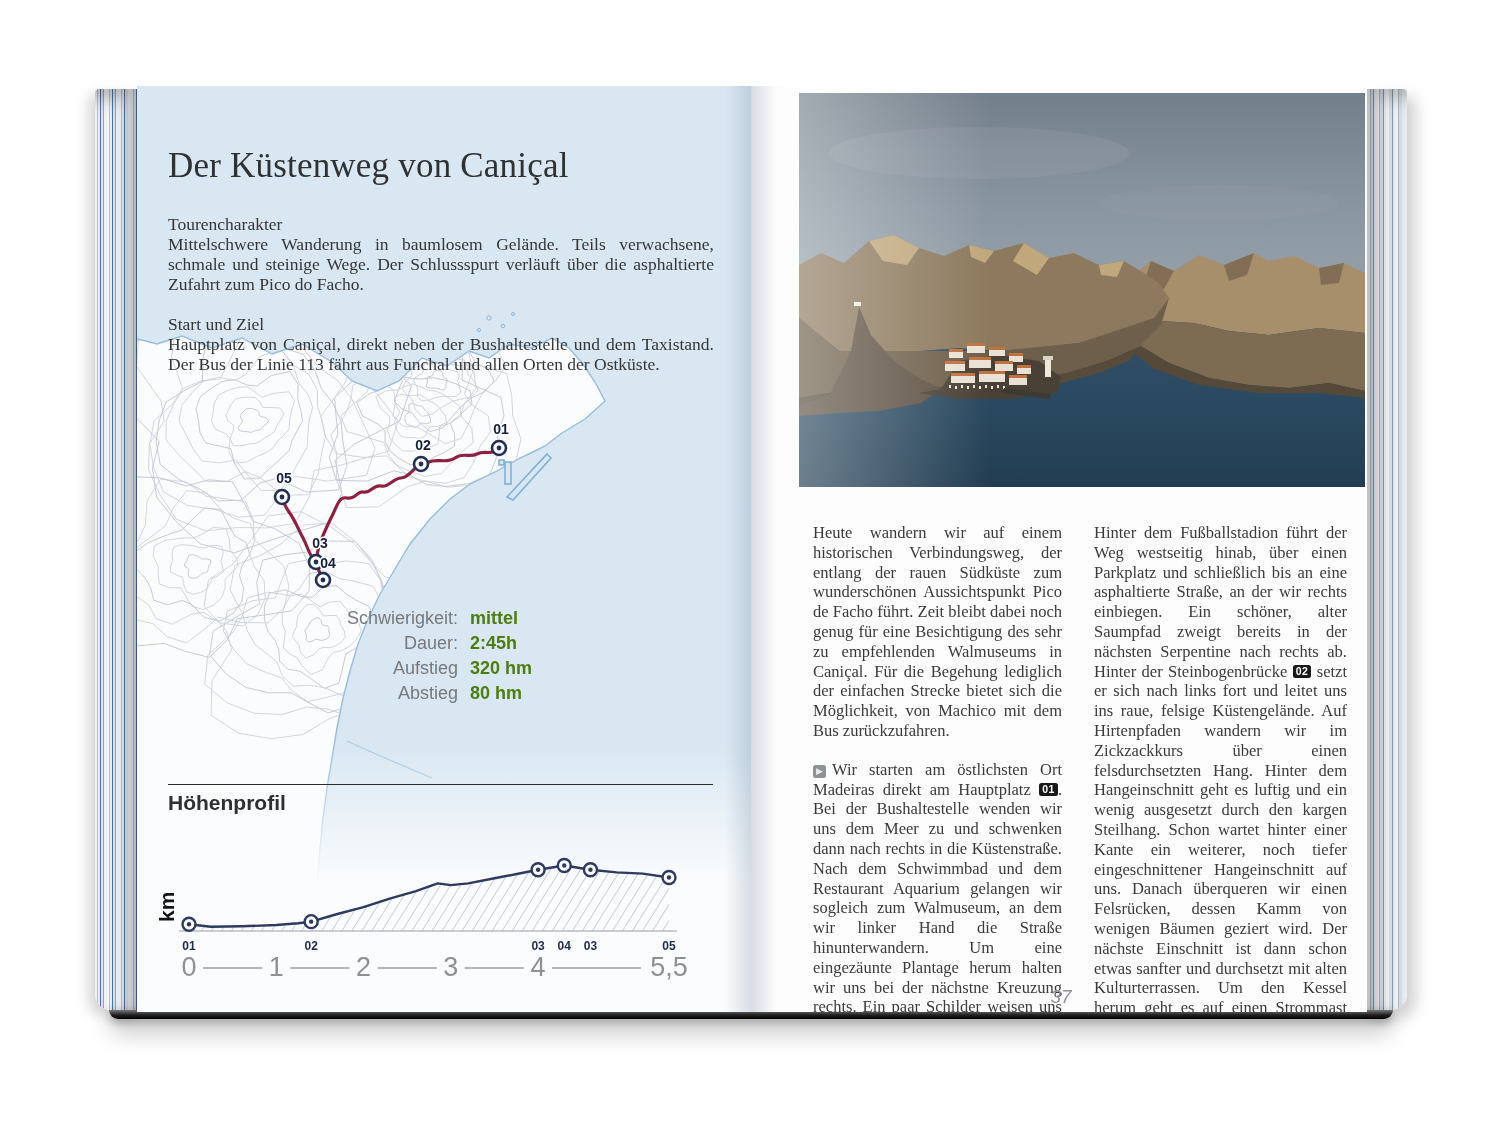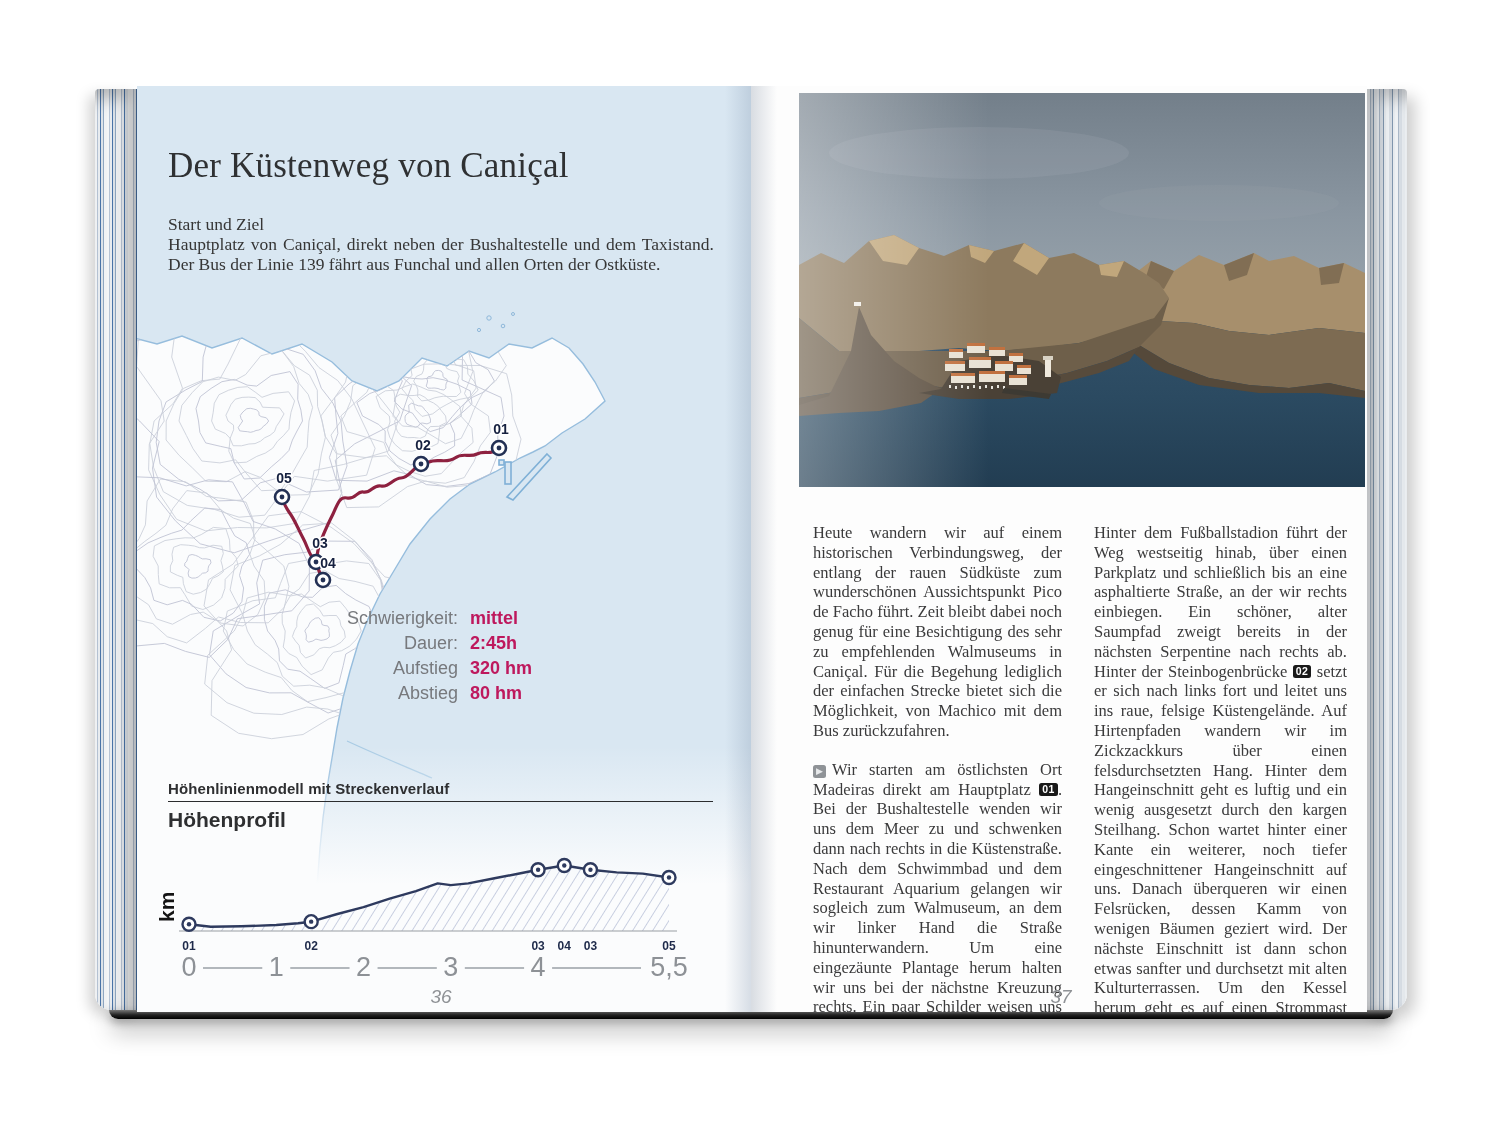--- a/index.html
+++ b/index.html
@@ -28,21 +28,21 @@
   .map-fade{position:absolute;left:0;top:660px;width:614px;height:266px;pointer-events:none;
       background:linear-gradient(180deg,rgba(252,253,254,0) 0%,#fbfcfd 52%,#fbfcfd 100%);}
   .lp-content{position:absolute;inset:0;}
   .lp-title{position:absolute;left:31px;top:60px;width:560px;font-size:35px;color:#2f3133;letter-spacing:.2px;}
   .lp-text{position:absolute;left:31px;top:128px;width:546px;font-size:17.5px;line-height:20px;color:#363636;}
   .lp-text p{margin:0 0 20px 0;text-align:justify;}
   .lp-text .hd{display:block;}
   .stats{position:absolute;left:121px;top:520px;width:330px;font-family:"Liberation Sans",sans-serif;font-size:18px;line-height:25px;}
   .stats .row{display:flex;}
   .stats .lab{width:200px;text-align:right;color:#77797d;}
-  .stats .val{margin-left:12px;font-weight:bold;color:#be185d;}
+  .stats .val{margin-left:12px;font-weight:bold;color:#4d7c0f;}
   .cap-block{position:absolute;left:31px;top:694px;width:545px;font-family:"Liberation Sans",sans-serif;color:#2e2f31;}
   .cap-block .cap{font-size:15px;font-weight:bold;letter-spacing:.1px;}
   .cap-block hr{border:none;border-top:1.6px solid #2b2c2e;margin:4px 0 6px 0;}
   .cap-block .sub{font-size:21px;font-weight:bold;}
   .chart-wrap{position:absolute;left:28px;top:742px;width:545px;height:155px;}
   .km-label{position:absolute;left:18px;top:836px;font-family:"Liberation Sans",sans-serif;
       font-weight:bold;font-size:21px;color:#141414;transform:rotate(-90deg);transform-origin:left top;}
   .pageno{position:absolute;top:900px;font-family:"Liberation Sans",sans-serif;font-style:italic;
       font-size:19px;color:#8f9296;}
   .pageno-left{left:31px;width:546px;text-align:center;}
@@ -159,21 +159,22 @@
     <text x="147" y="397" text-anchor="middle" font-family="Liberation Sans, sans-serif" font-weight="bold" font-size="14" fill="#15203f" stroke="#ffffff" stroke-width="3" paint-order="stroke">05</text>
             </g>
           </g>
       </svg>
       <div class="map-fade"></div>
 
       <div class="lp-content">
         <div class="lp-title">Der Küstenweg von Caniçal</div>
 
         <div class="lp-text">
-          <p><span class="hd">Start und Ziel</span><span>Hauptplatz von Caniçal, direkt neben der Bushaltestelle und dem Taxistand. Der Bus der Linie 139 fährt aus Funchal und allen Orten der Ostküste.</span></p>
+          <p><span class="hd">Tourencharakter</span><span>Mittelschwere Wanderung in baumlosem Gelände. Teils verwachsene, schmale und steinige Wege. Der Schlussspurt verläuft über die asphaltierte Zufahrt zum Pico do Facho.</span></p>
+          <p><span class="hd">Start und Ziel</span><span>Hauptplatz von Caniçal, direkt neben der Bushaltestelle und dem Taxistand. Der Bus der Linie 113 fährt aus Funchal und allen Orten der Ostküste.</span></p>
         </div>
 
         <div class="stats">
           <div class="row">
               <span class="lab">Schwierigkeit:</span>
               <span class="val">mittel</span>
             </div>
           <div class="row">
               <span class="lab">Dauer:</span>
               <span class="val">2:45h</span>
@@ -182,21 +183,20 @@
               <span class="lab">Aufstieg</span>
               <span class="val">320 hm</span>
             </div>
           <div class="row">
               <span class="lab">Abstieg</span>
               <span class="val">80 hm</span>
             </div>
         </div>
 
         <div class="cap-block">
-          <div class="cap">Höhenlinienmodell mit Streckenverlauf</div>
           <hr>
           <div class="sub">Höhenprofil</div>
         </div>
 
         <div class="chart-wrap">
           <svg id="profileSvg" viewBox="0 0 545 155" width="545" height="155">
               <defs>
                 <pattern id="hp" width="8.5" height="8.5" patternUnits="userSpaceOnUse" patternTransform="rotate(32)">
     <line x1="0" y1="0" x2="0" y2="8.5" stroke="#97a3c6" stroke-width="1"></line>
                 </pattern>
@@ -230,21 +230,20 @@
               <line x1="212.54545454545453" y1="140" x2="271.8181818181818" y2="140" stroke="#9aa0a6" stroke-width="1.6"></line>
               <text x="285.8181818181818" y="148" text-anchor="middle" font-family="Liberation Sans, sans-serif" font-size="27" fill="#8d9196">3</text>
               <line x1="299.8181818181818" y1="140" x2="359.09090909090907" y2="140" stroke="#9aa0a6" stroke-width="1.6"></line>
               <text x="373.09090909090907" y="148" text-anchor="middle" font-family="Liberation Sans, sans-serif" font-size="27" fill="#8d9196">4</text>
               <line x1="387.09090909090907" y1="140" x2="475.99999999999994" y2="140" stroke="#9aa0a6" stroke-width="1.6"></line>
               <text x="503.99999999999994" y="148" text-anchor="middle" font-family="Liberation Sans, sans-serif" font-size="27" fill="#8d9196">5,5</text>
             </svg>
         </div>
         <div class="km-label">km</div>
 
-        <div class="pageno pageno-left">36</div>
       </div>
     </div>
 
     <div class="page page-right">
 
       <div class="photo">
         <svg viewBox="0 0 566 394" width="566" height="394" preserveAspectRatio="none">
           <defs>
             <linearGradient id="skyG" x1="0" y1="0" x2="0" y2="1">
               <stop offset="0" stop-color="#737f8a"></stop>

